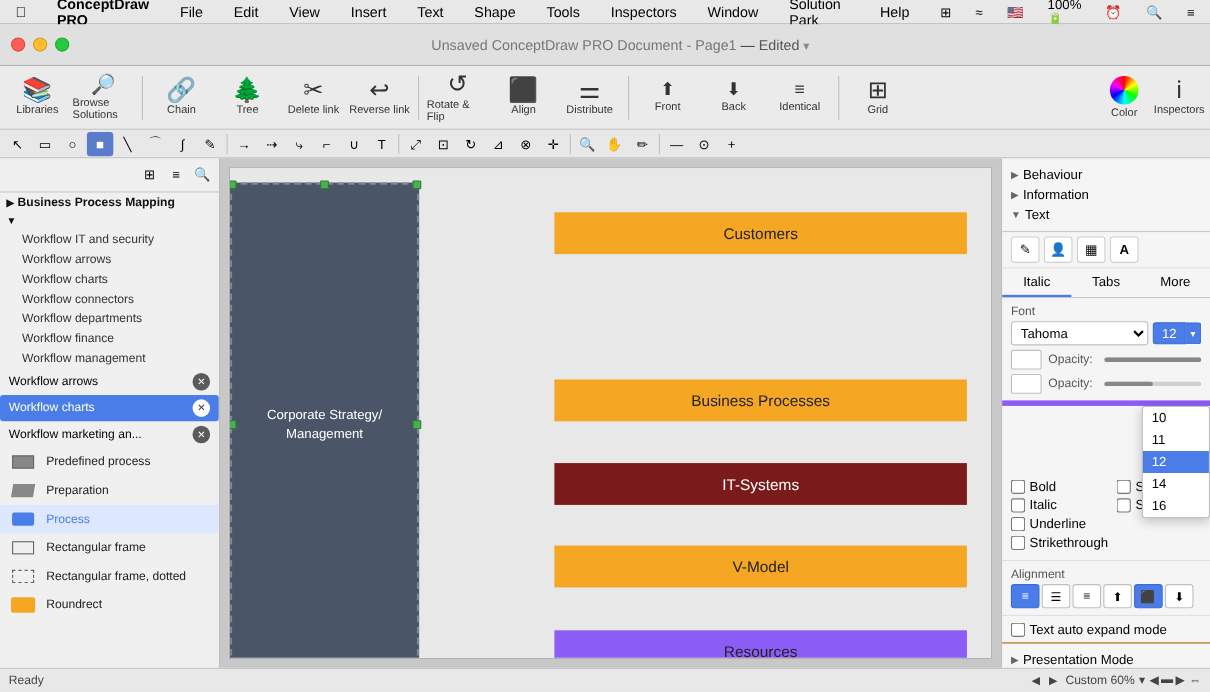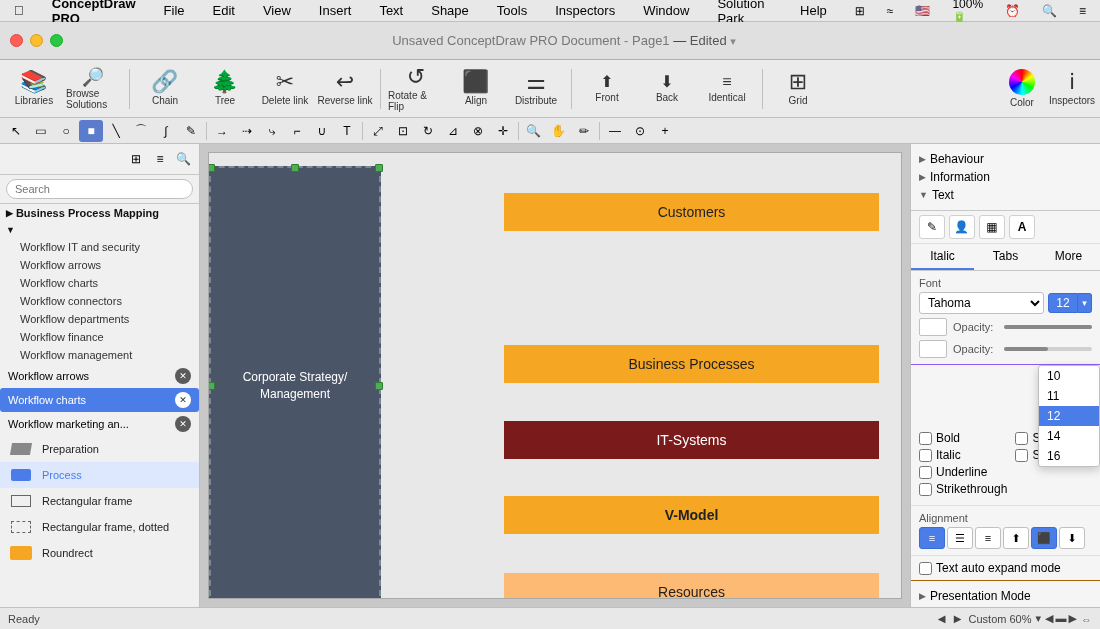--- a/index.html
+++ b/index.html
@@ -61,21 +61,21 @@
     
     #rightpanel { width: 190px; background: #f5f5f5; border-left: 1px solid #c0c0c0; display: flex; flex-direction: column; overflow: hidden; }
     #rp-tree { padding: 6px 8px; border-bottom: 1px solid #c8c8c8; font-size: 12px; }
     .rp-tree-item { display: flex; align-items: center; gap: 4px; padding: 2px 0; cursor: pointer; }
     .rp-tree-item .arrow { font-size: 9px; color: #666; }
     #rp-icons-row { display: flex; align-items: center; padding: 4px 8px; gap: 4px; border-bottom: 1px solid #e0e0e0; }
     .rp-icon-btn { width: 26px; height: 24px; display: flex; align-items: center; justify-content: center; border-radius: 3px; cursor: pointer; border: 1px solid #d0d0d0; background: white; font-size: 12px; }
     #rp-format-tabs { display: flex; border-bottom: 1px solid #c8c8c8; }
     .rp-format-tab { flex: 1; text-align: center; padding: 5px 4px; font-size: 12px; cursor: pointer; border-bottom: 2px solid transparent; }
     .rp-format-tab.active { border-bottom-color: #4a7de8; font-weight: 500; }
-    #rp-font-section { padding: 6px 8px; border-bottom: 1px solid #8b5cf6; }
+    #rp-font-section { padding: 6px 8px; border-bottom: 5px solid #8b5cf6; }
     .rp-label { font-size: 11px; color: #555; margin-bottom: 3px; }
     .rp-font-row { display: flex; align-items: center; gap: 4px; }
     .rp-font-select { flex: 1; padding: 2px 4px; border: 1px solid #c0c0c0; border-radius: 3px; background: white; font-size: 12px; }
     .rp-font-size { width: 44px; display: flex; }
     .rp-font-size-val { flex: 1; padding: 2px 4px; border: 1px solid #c0c0c0; border-radius: 3px 0 0 3px; background: white; font-size: 12px; text-align: center; background: #4a7de8; color: white; }
     .rp-font-size-arrow { width: 14px; background: #4a7de8; border: 1px solid #3a6cd8; border-left: none; border-radius: 0 3px 3px 0; display: flex; flex-direction: column; cursor: pointer; align-items: center; justify-content: center; }
     .rp-opacity-row { display: flex; align-items: center; gap: 6px; margin-top: 4px; }
     .rp-color-swatch { width: 28px; height: 18px; background: white; border: 1px solid #c0c0c0; border-radius: 2px; }
     .rp-opacity-label { font-size: 11px; color: #555; width: 45px; }
     .rp-slider { flex: 1; height: 4px; background: #d0d0d0; border-radius: 2px; position: relative; }
@@ -254,23 +254,20 @@
 </div>
 
 <div id="main">
 
   <div id="sidebar">
     <div id="sidebar-header">
       <div class="sidebar-icon-btn">⊞</div>
       <div class="sidebar-icon-btn">≡</div>
       <div class="sidebar-icon-btn">🔍</div>
     </div>
-    <div id="sidebar-search">
-      <input type="text" placeholder="Search" style="">
-    </div>
     <div id="sidebar-tree">
       <div class="tree-parent">
         <span class="arrow">▶</span>
         <span>Business Process Mapping</span>
       </div>
       <div class="tree-parent">
         <span class="arrow">▼</span>
       </div>
       <div class="tree-child">
         <span>Workflow IT and security</span>
@@ -300,20 +297,26 @@
       </div>
       <div class="shape-item" style="background:#4a7de8;color:white;border-radius:3px;">
         <span>Workflow charts</span>
         <div class="shape-badge" style="background:#fff;color:#333">✕</div>
       </div>
       <div class="shape-item">
         <span>Workflow marketing an...</span>
         <div class="shape-badge active">✕</div>
       </div>
 
+      <div class="shape-item">
+        <div class="shape-thumb">
+          <div class="shape-rect"></div>
+        </div>
+        <span class="shape-label">Predefined process</span>
+      </div>
       <div class="shape-item">
         <div class="shape-thumb">
           <div class="shape-parallelogram"></div>
         </div>
         <span class="shape-label">Preparation</span>
       </div>
       <div class="shape-item" style="background:#dde8ff;">
         <div class="shape-thumb">
           <div style="width:20px;height:12px;background:#4a7de8;border-radius:2px;"></div>
         </div>
@@ -368,25 +371,25 @@
 
 
         <div style="position:absolute;top:192px;left:295px;width:375px;height:38px;background:#f5a623;display:flex;align-items:center;justify-content:center;font-size:14px;font-weight:500;color:#222;">
           <span>Business Processes</span>
         </div>
 
         <div style="position:absolute;top:268px;left:295px;width:375px;height:38px;background:#7a1a1a;display:flex;align-items:center;justify-content:center;font-size:14px;font-weight:500;color:white;">
           <span>IT-Systems</span>
         </div>
 
-        <div style="position:absolute;top:343px;left:295px;width:375px;height:38px;background:#f5a623;display:flex;align-items:center;justify-content:center;font-size:14px;font-weight:700;color:#222;">
+        <div style="position:absolute;top:343px;left:295px;width:375px;height:38px;background:#f5a623;display:flex;align-items:center;justify-content:center;font-size:14px;font-weight:400;color:#222;">
           <span>V-Model</span>
         </div>
 
-        <div style="position:absolute;top:420px;left:295px;width:375px;height:38px;background:#fdba74;display:flex;align-items:center;justify-content:center;font-size:14px;font-weight:500;color:#222;">
+        <div style="position:absolute;top:420px;left:295px;width:375px;height:38px;background:#8b5cf6;display:flex;align-items:center;justify-content:center;font-size:14px;font-weight:500;color:#222;">
           <span>Resources</span>
         </div>
       </div>
     </div>
   </div>
 
   <div id="rightpanel">
 
     <div id="rp-tree">
       <div class="rp-tree-item">

